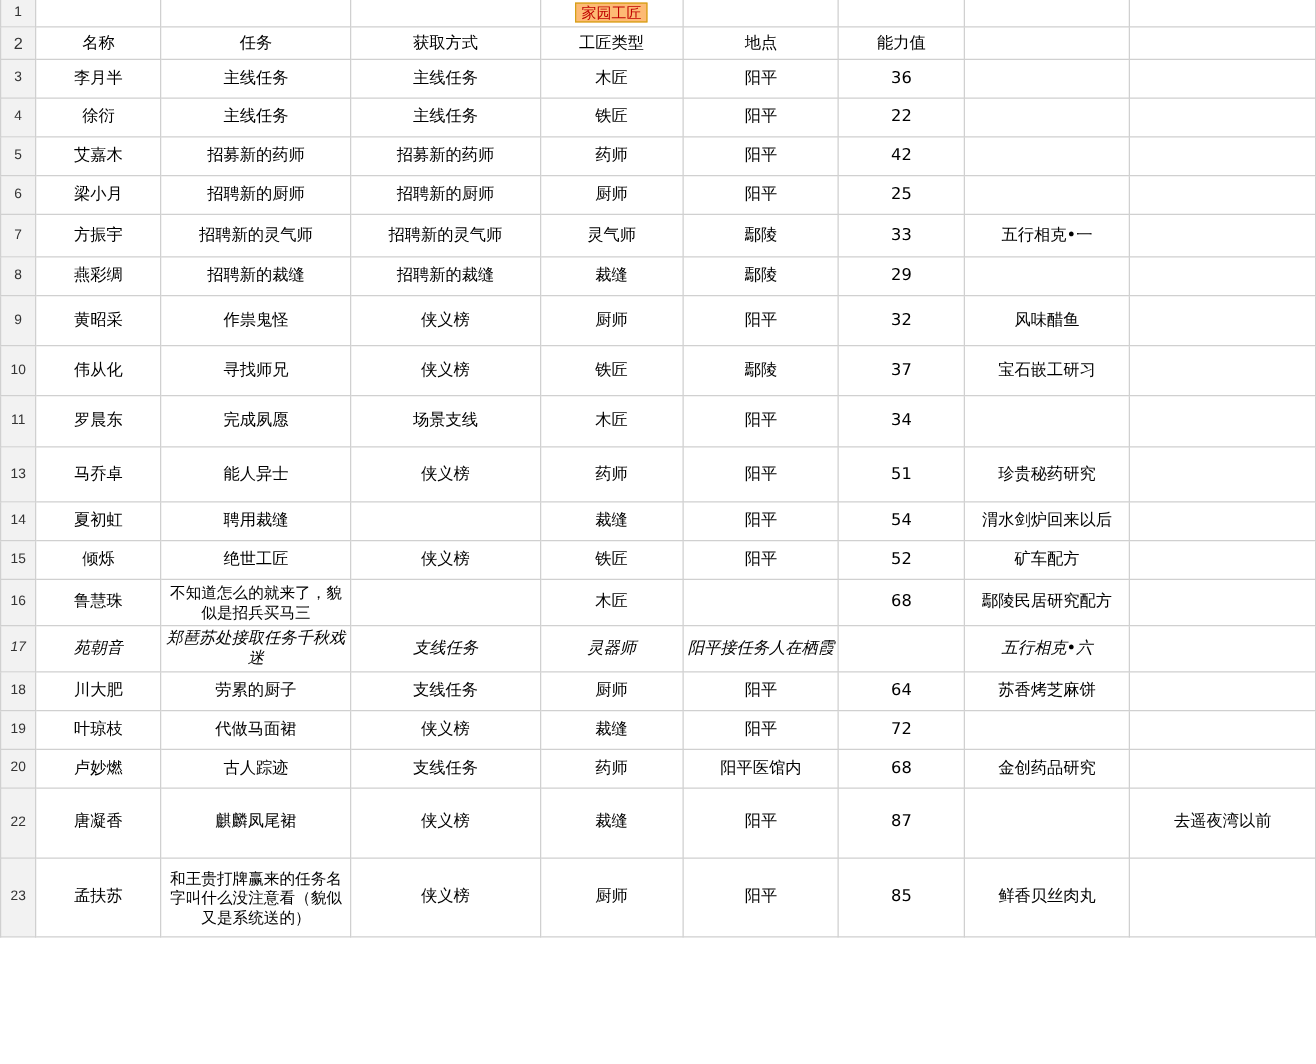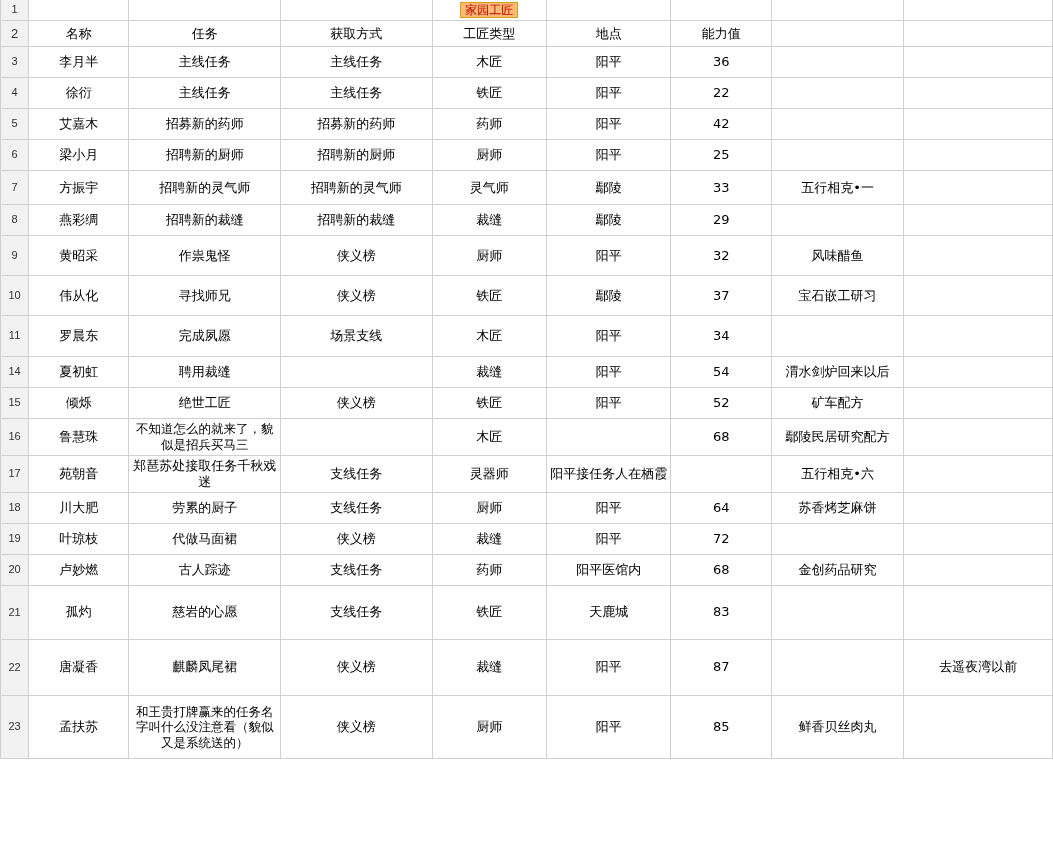--- a/index.html
+++ b/index.html
@@ -204,20 +204,31 @@
           <td class="rowhead">11</td>
           <td class="c-name">罗晨东</td>
           <td class="c-task">完成夙愿</td>
           <td class="c-how">场景支线</td>
           <td class="c-type">木匠</td>
           <td class="c-place">阳平</td>
           <td class="c-power">34</td>
           <td class="c-note"></td>
           <td class="c-extra"></td>
         </tr>
+        <tr style="height: 44px;">
+          <td class="rowhead">13</td>
+          <td class="c-name">马乔卓</td>
+          <td class="c-task">能人异士</td>
+          <td class="c-how">侠义榜</td>
+          <td class="c-type">药师</td>
+          <td class="c-place">阳平</td>
+          <td class="c-power">51</td>
+          <td class="c-note">珍贵秘药研究</td>
+          <td class="c-extra"></td>
+        </tr>
         <tr style="height: 31px;">
           <td class="rowhead">14</td>
           <td class="c-name">夏初虹</td>
           <td class="c-task">聘用裁缝</td>
           <td class="c-how"></td>
           <td class="c-type">裁缝</td>
           <td class="c-place">阳平</td>
           <td class="c-power">54</td>
           <td class="c-note">渭水剑炉回来以后</td>
           <td class="c-extra"></td>
@@ -237,21 +248,21 @@
           <td class="rowhead">16</td>
           <td class="c-name">鲁慧珠</td>
           <td class="c-task multiline">不知道怎么的就来了，貌似是招兵买马三</td>
           <td class="c-how"></td>
           <td class="c-type">木匠</td>
           <td class="c-place"></td>
           <td class="c-power">68</td>
           <td class="c-note">鄢陵民居研究配方</td>
           <td class="c-extra"></td>
         </tr>
-        <tr style="height: 35px;">
+        <tr style="height: 35px; font-style: italic;">
           <td class="rowhead">17</td>
           <td class="c-name">苑朝音</td>
           <td class="c-task">郑琶苏处接取任务千秋戏迷</td>
           <td class="c-how">支线任务</td>
           <td class="c-type">灵器师</td>
           <td class="c-place">阳平接任务人在栖霞</td>
           <td class="c-power"></td>
           <td class="c-note">五行相克•六</td>
           <td class="c-extra"></td>
         </tr>
@@ -281,31 +292,20 @@
           <td class="rowhead">20</td>
           <td class="c-name">卢妙燃</td>
           <td class="c-task">古人踪迹</td>
           <td class="c-how">支线任务</td>
           <td class="c-type">药师</td>
           <td class="c-place">阳平医馆内</td>
           <td class="c-power">68</td>
           <td class="c-note">金创药品研究</td>
           <td class="c-extra"></td>
         </tr>
-        <tr style="height: 54px;">
-          <td class="rowhead">21</td>
-          <td class="c-name">孤灼</td>
-          <td class="c-task">慈岩的心愿</td>
-          <td class="c-how">支线任务</td>
-          <td class="c-type">铁匠</td>
-          <td class="c-place">天鹿城</td>
-          <td class="c-power">83</td>
-          <td class="c-note"></td>
-          <td class="c-extra"></td>
-        </tr>
         <tr style="height: 56px;">
           <td class="rowhead">22</td>
           <td class="c-name">唐凝香</td>
           <td class="c-task">麒麟凤尾裙</td>
           <td class="c-how">侠义榜</td>
           <td class="c-type">裁缝</td>
           <td class="c-place">阳平</td>
           <td class="c-power">87</td>
           <td class="c-note"></td>
           <td class="c-extra">去遥夜湾以前</td>

